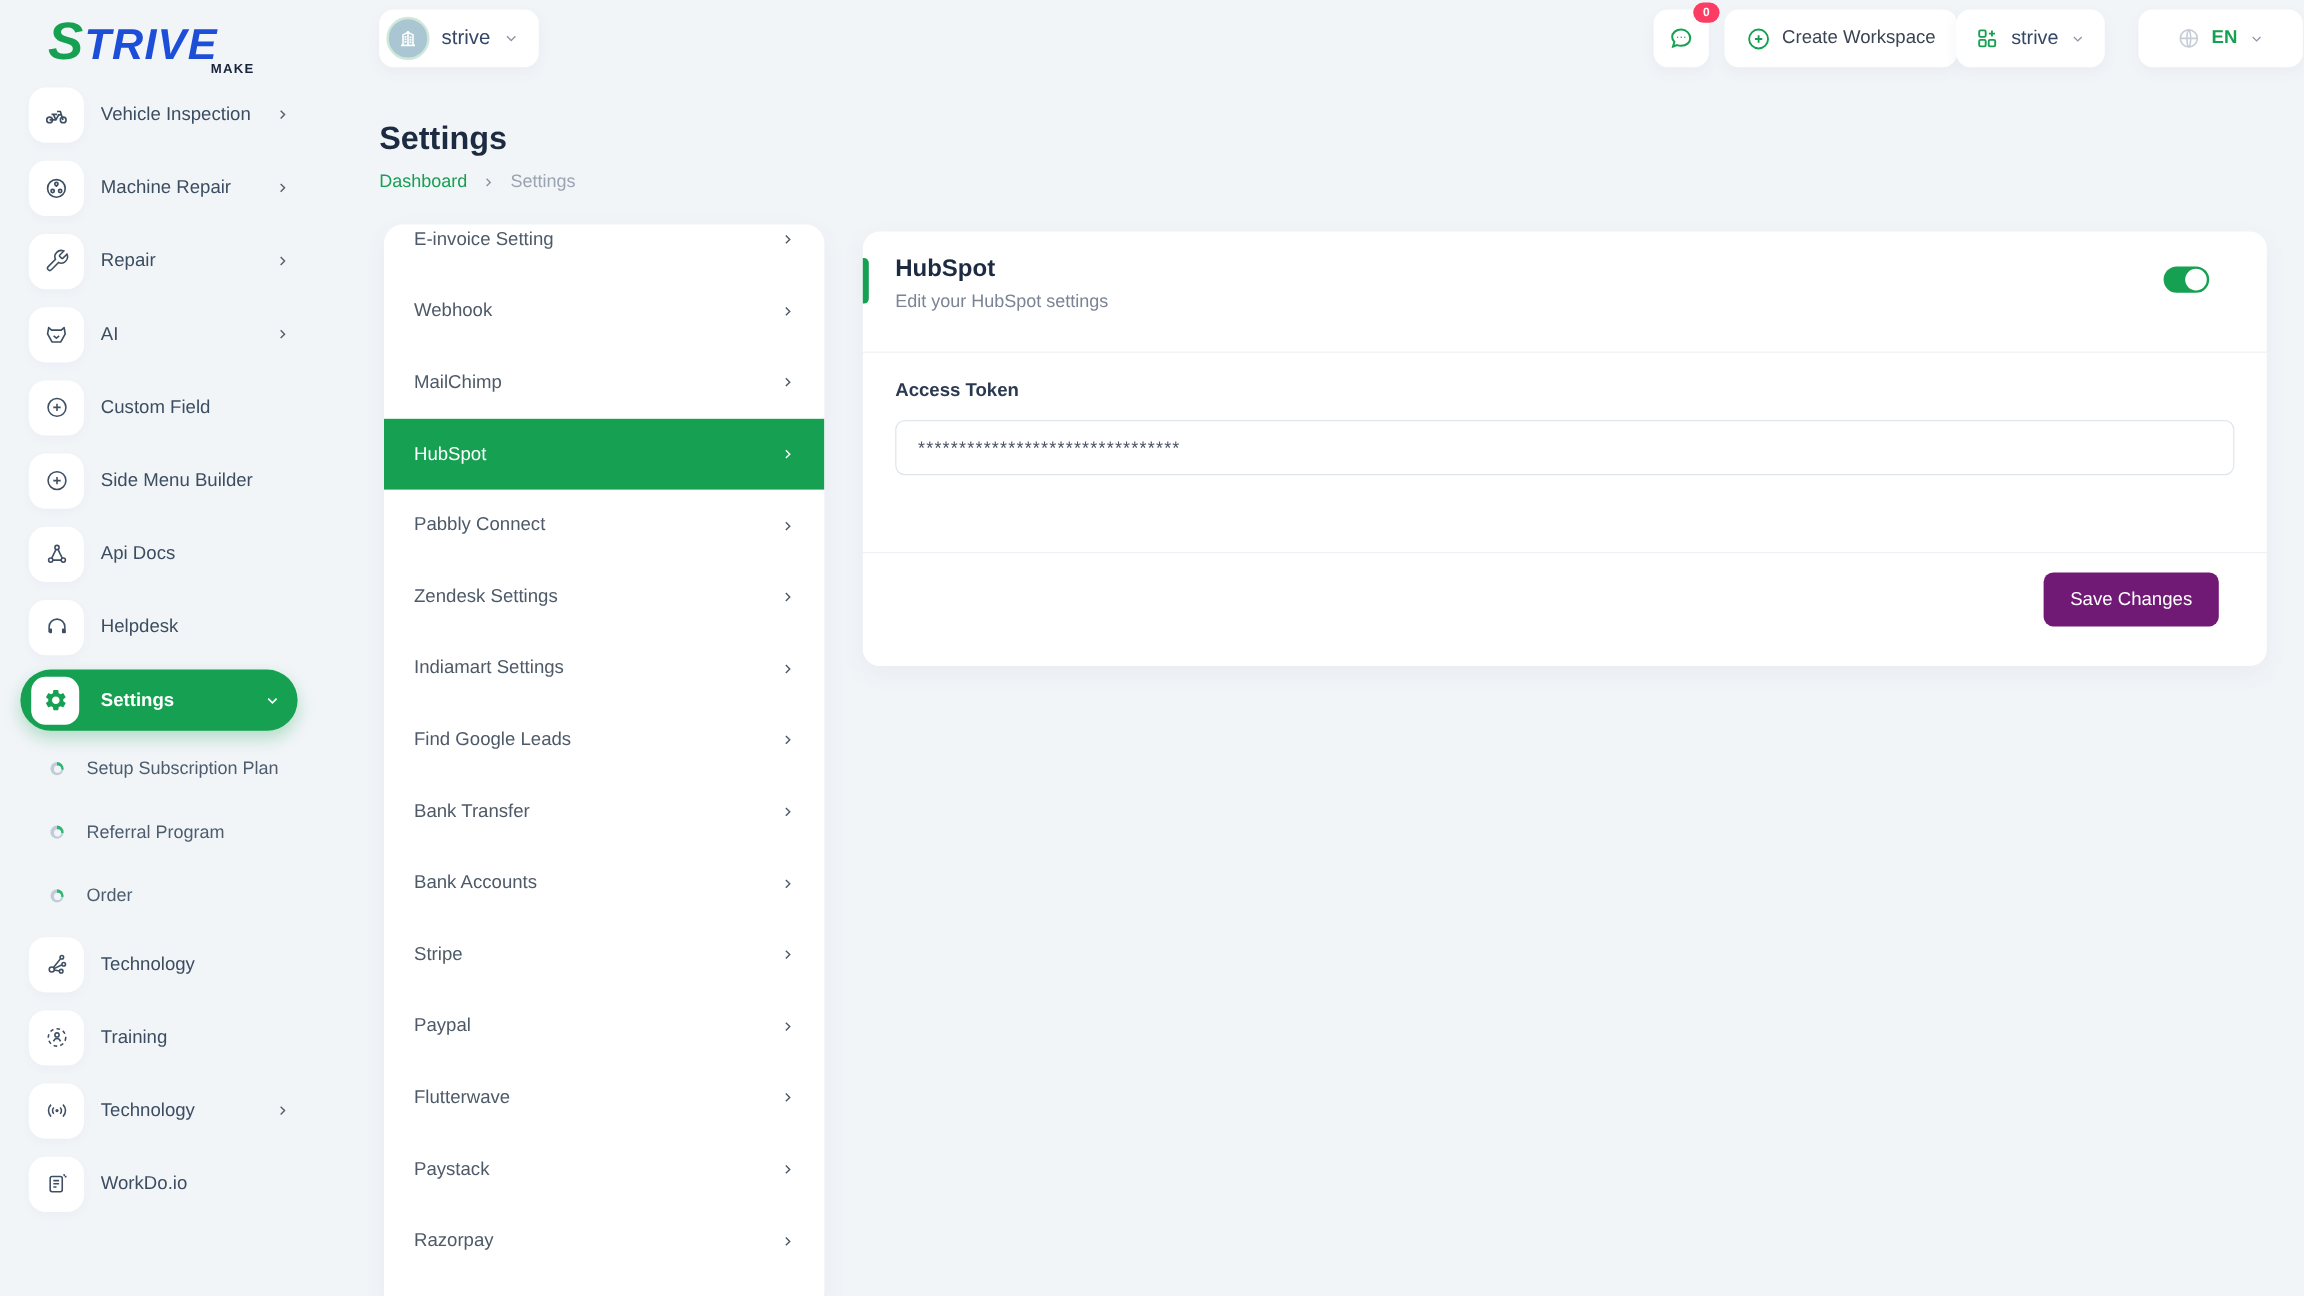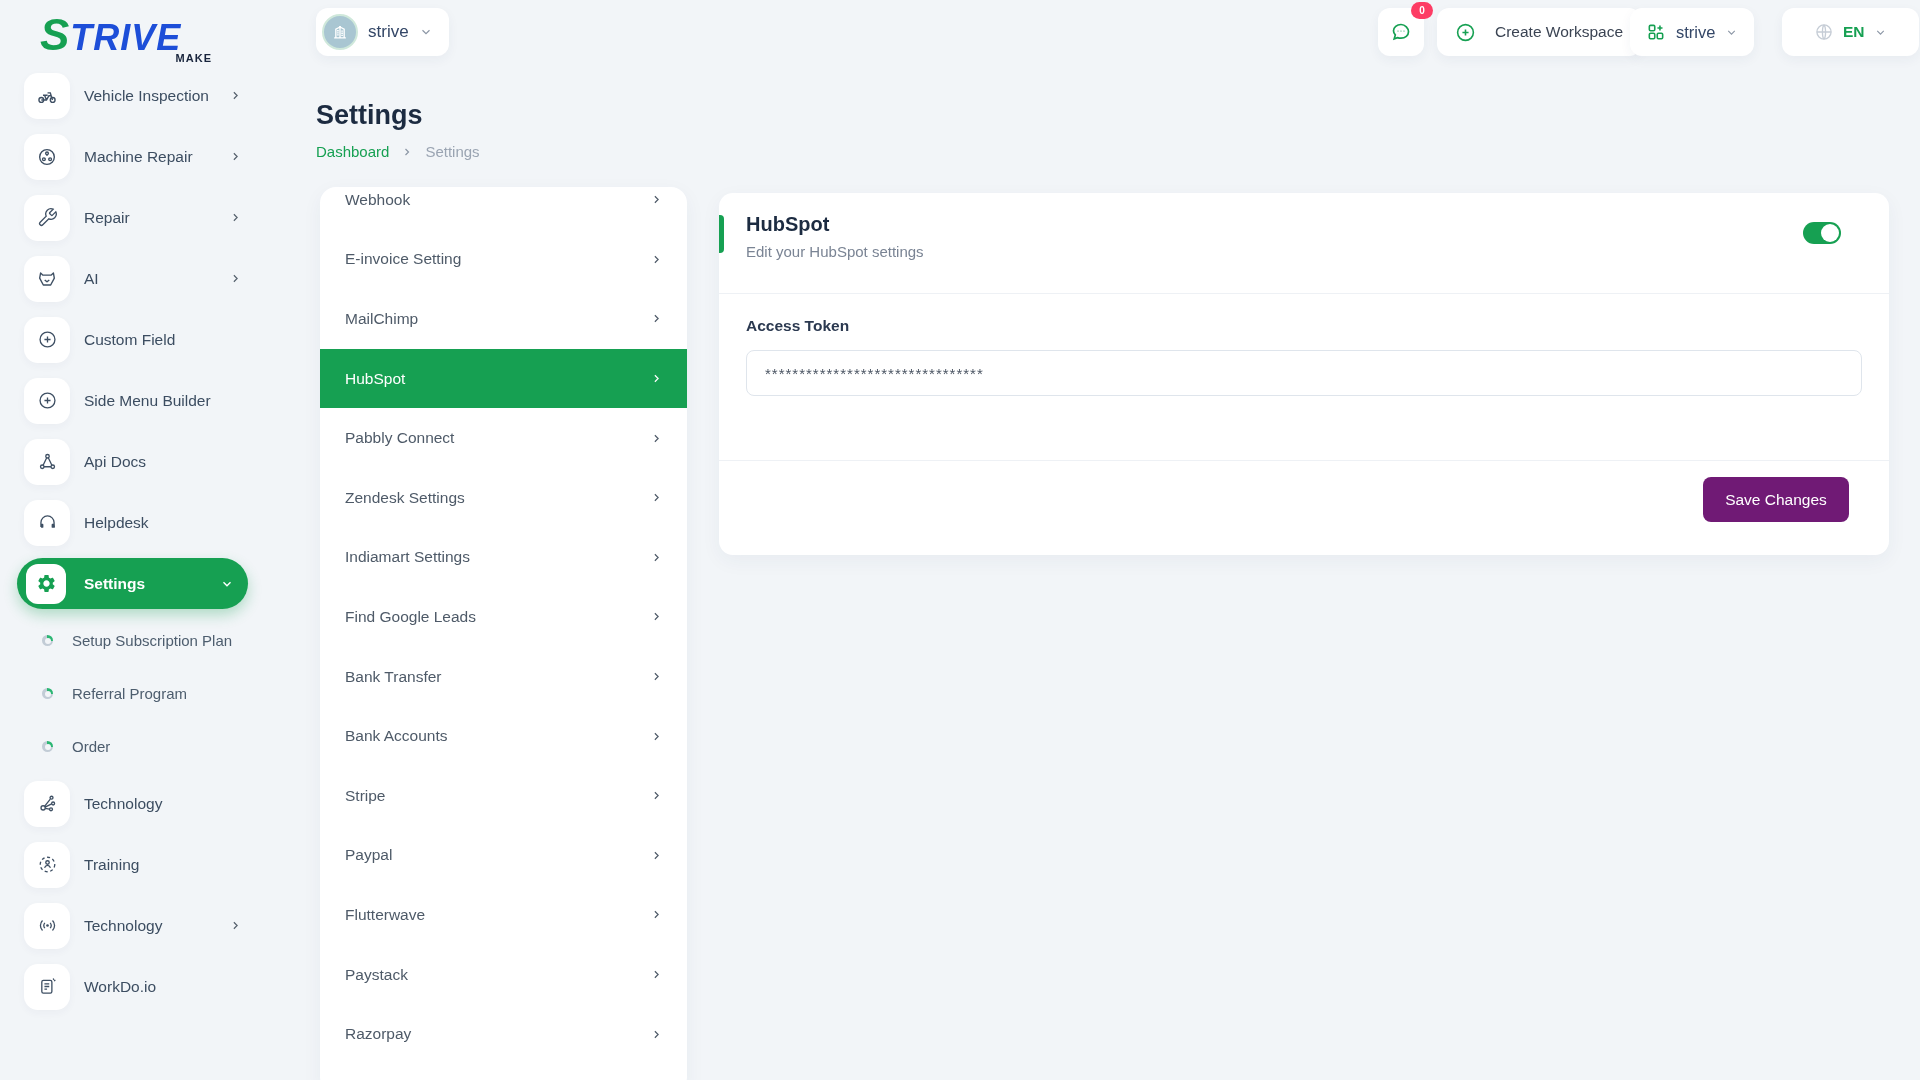--- a/index.html
+++ b/index.html
@@ -20,21 +20,21 @@
   .ws-pill { left:316px; padding:6px 16px 6px 6px; gap:10px; }
   .avatar { width:36px; height:36px; border-radius:50%; background:#a9c6d2; border:2px solid #cfe8db;
     display:flex; align-items:center; justify-content:center; }
   .ws-label { font-size:17px; color:#344767; font-weight:500; }
   .chev { color:#8b96a5; }
 
   .chat-pill { left:1378px; width:46px; justify-content:center; }
   .chat-badge { position:absolute; top:-6px; right:-9px; min-width:22px; height:17px; padding:0 6px;
     background:#fd3c64; border-radius:9px; color:#fff; font-size:10px; font-weight:700;
     display:flex; align-items:center; justify-content:center; }
-  .create-pill { left:1437px; padding:0 18px; gap:19px; font-size:15.5px; color:#3b4453; }
+  .create-pill { left:1437px; padding:0 18px; gap:9px; font-size:15.5px; color:#3b4453; }
   .acct-pill { left:1630px; padding:0 16px; gap:10px; font-size:16.5px; color:#344767; }
   .lang-pill { left:1782px; padding:0 32px; gap:9px; }
   .lang-label { color:#16a052; font-size:15.5px; font-weight:600; }
 
   
   .sidebar { position:absolute; left:0; top:65px; width:260px;text-align:center; }
   .side-item { position:relative; height:61px; display:flex; align-items:center; cursor:pointer; }
   .icon-box { position:absolute; left:24px; width:46px; height:46px; background:#fff; border-radius:14px;
     display:flex; align-items:center; justify-content:center; color:#3e4f63;
     box-shadow:0 3px 8px rgba(40,60,90,.04); }
@@ -359,29 +359,29 @@
     <svg width="12" height="12" viewBox="0 0 24 24" fill="none" stroke="currentColor" stroke-width="2.4">
         <path d="M9 6l6 6-6 6"></path>
       </svg>
   </span>
   <span class="bc-cur">Settings</span>
 </div>
 
 <div class="menu-card">
   <div class="menu-list">
     <div class="sm-item">
+        <span class="sm-label">E-invoice Setting</span>
+        <span class="sm-chev">
+          <svg width="13" height="13" viewBox="0 0 24 24" fill="none" stroke="currentColor" stroke-width="2.2">
+            <path d="M9 6l6 6-6 6"></path>
+          </svg>
+        </span>
+      </div>
+    <div class="sm-item">
         <span class="sm-label">Webhook</span>
-        <span class="sm-chev">
-          <svg width="13" height="13" viewBox="0 0 24 24" fill="none" stroke="currentColor" stroke-width="2.2">
-            <path d="M9 6l6 6-6 6"></path>
-          </svg>
-        </span>
-      </div>
-    <div class="sm-item">
-        <span class="sm-label">E-invoice Setting</span>
         <span class="sm-chev">
           <svg width="13" height="13" viewBox="0 0 24 24" fill="none" stroke="currentColor" stroke-width="2.2">
             <path d="M9 6l6 6-6 6"></path>
           </svg>
         </span>
       </div>
     <div class="sm-item">
         <span class="sm-label">MailChimp</span>
         <span class="sm-chev">
           <svg width="13" height="13" viewBox="0 0 24 24" fill="none" stroke="currentColor" stroke-width="2.2">

